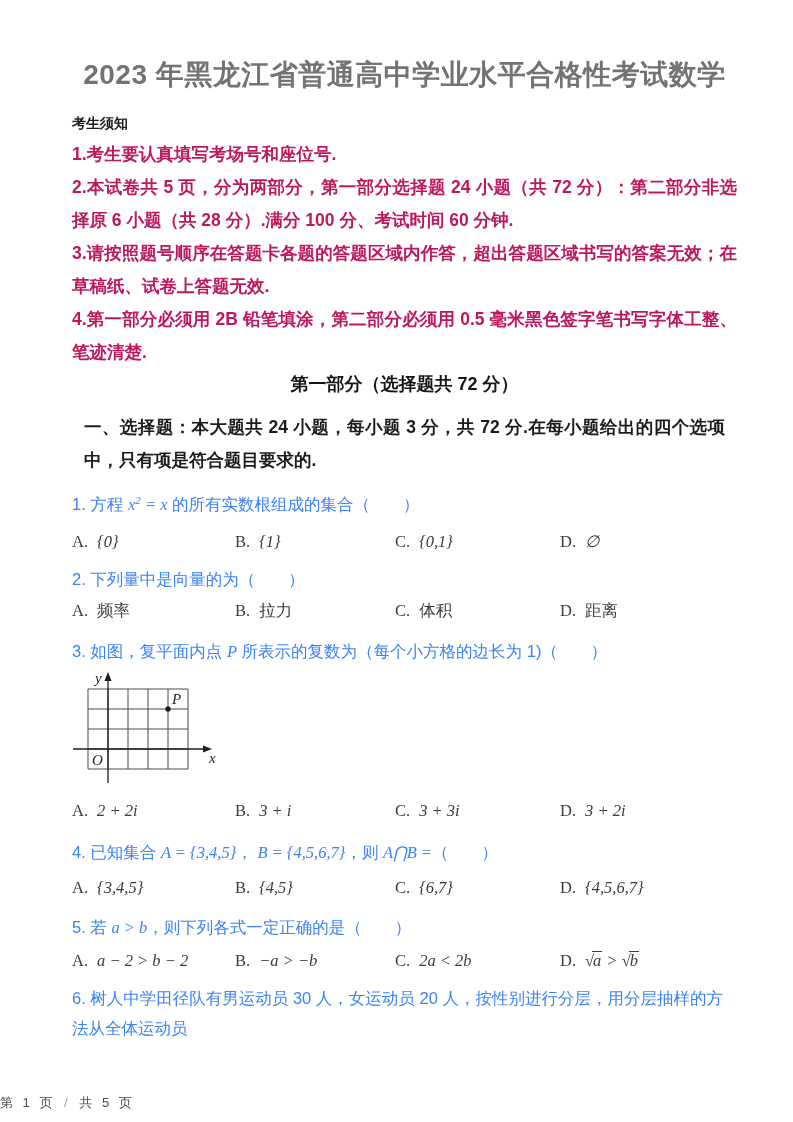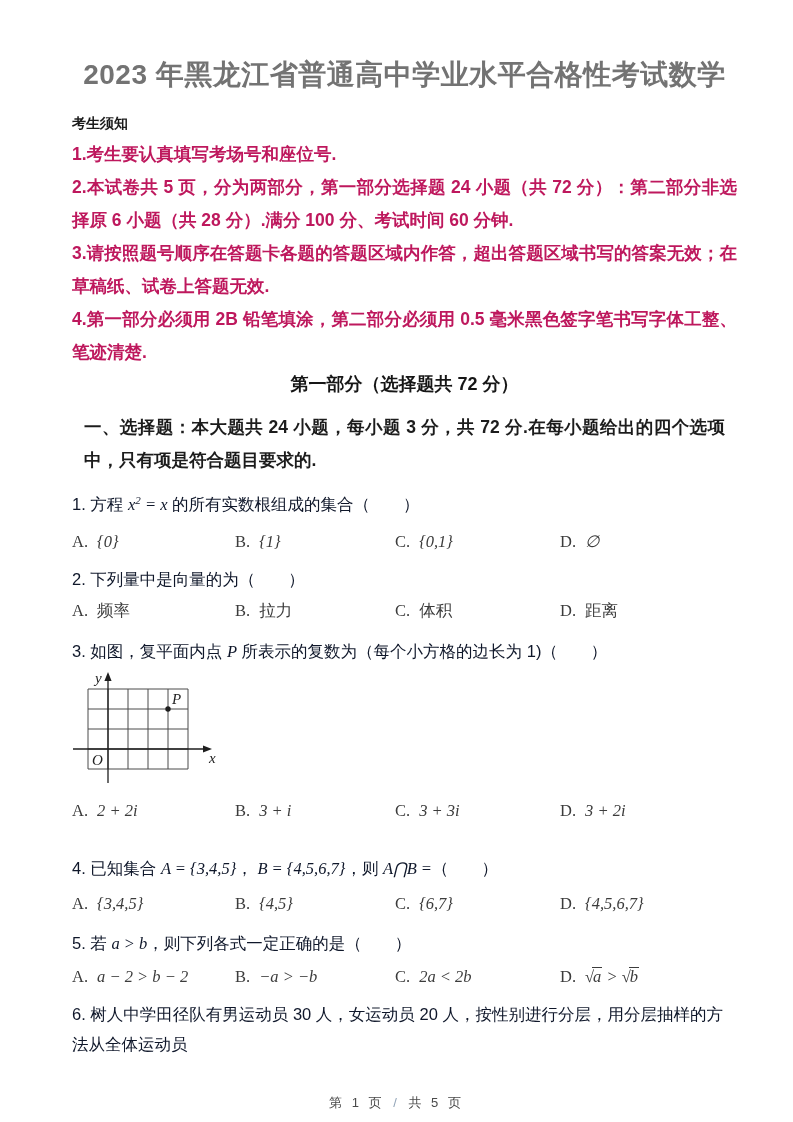--- a/index.html
+++ b/index.html
@@ -20,25 +20,25 @@
 
   .notice-head { font-weight:bold; font-size:14px; line-height:30px; margin:0; }
   .notice p.notice-item {
     margin:0; font-weight:bold; font-size:17.5px; line-height:33px;
     text-align:justify; color:#be185d;
   }
 
   .section-head { text-align:center; font-weight:bold; font-size:18px; line-height:30px; margin:0; color:#161616; }
   .section-desc { font-weight:bold; font-size:17.5px; line-height:33px; margin:12px; text-align:justify; color:#1c1c1c; }
 
-  .stem { font-size:16.5px; color:#0f172a; line-height:30px; margin:0; }
+  .stem { font-size:16.5px; color:#3b82f6; line-height:30px; margin:0; }
   .q1 .stem { margin-top:8px; }
   .q2 .stem { margin-top:12px; }
   .q3 .stem { margin-top:14px; }
-  .q4 .stem { margin-top:32px; }
+  .q4 .stem { margin-top:16px; }
   .q5 .stem { margin-top:14px; }
   .q6 .stem { margin-top:12px; }
 
   .options {
     display:grid; grid-template-columns:163px 160px 165px 1fr;
     font-size:16.5px; color:#3c3c3c; align-items:baseline;
   }
   .q1 .options { margin-top:12px; }
   .q2 .options { margin-top:6px; }
   .q3 .options { margin-top:6px; }
@@ -48,21 +48,21 @@
   .letter { font-family:"Liberation Serif","DejaVu Serif",serif; margin-right:9px; color:#3c3c3c; }
   .m, .val .m { font-family:"Liberation Serif","DejaVu Serif",serif; font-style:italic; }
   sup { font-size:11px; line-height:0; }
   .rad { border-top:1px solid currentColor; padding:0 1px; margin-left:-2px; display:inline-block; line-height:1.05; }
 
   .figure-wrap { margin:4px 0 0 0; height:124px; }
   .axlbl { font-family:"Liberation Serif","DejaVu Serif",serif; font-style:italic; font-size:15px; fill:#222; }
 
   .footer {
     position:absolute; left:0; right:0; top:1094px;
-    text-align:center; font-size:13px; color:#4a4a4a; letter-spacing:3px;
+    font-size:13px; color:#4a4a4a; letter-spacing:3px;
   }
   .footer .slash { color:#92a4b8; padding:0 2px; }
 </style>
 </head>
 <body>
 
 <div class="page">
 
   <h1 class="title">2023 年黑龙江省普通高中学业水平合格性考试数学</h1>
 

